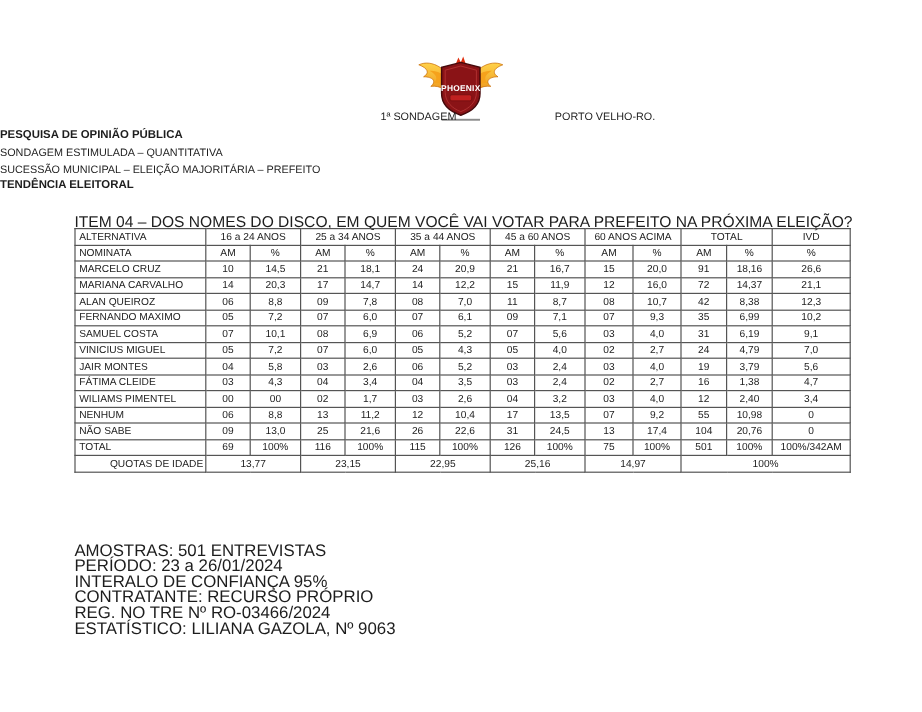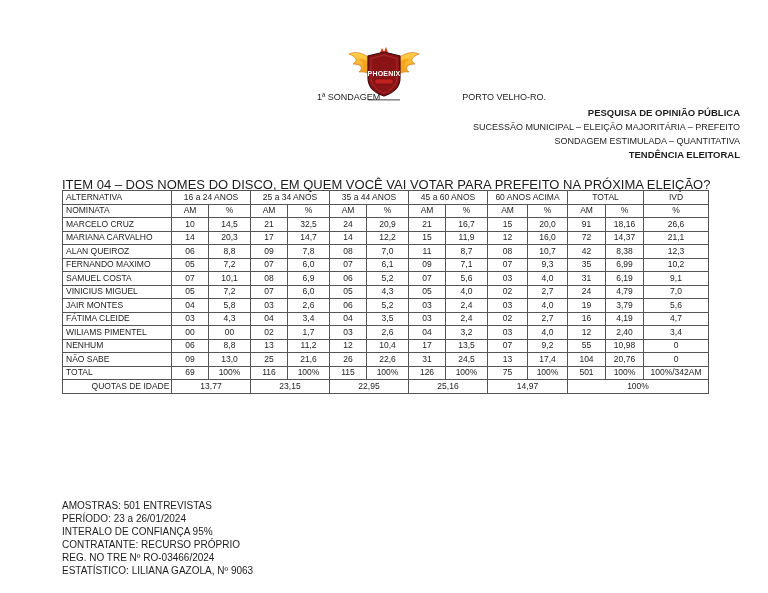--- a/index.html
+++ b/index.html
@@ -8,36 +8,36 @@
     font-family:"Liberation Sans",sans-serif;color:#1d1d1d;
     -webkit-font-smoothing:antialiased;
   }
   .page{position:absolute;inset:0;overflow:hidden;}
 
   
   .logo-wrap{position:absolute;left:346px;top:45px;width:76px;height:58px;}
   .hdr-line1{position:absolute;top:92px;left:0;width:608px;height:13px;font-size:9px;}
   .hdr-sondagem{position:absolute;left:317px;top:0;}
   .hdr-city{position:absolute;right:62px;top:0;text-align:right;}
-  .hdr-center{position:absolute;left:0;top:106px;width:740px;text-align:right;font-size:9px;line-height:14px;}
+  .hdr-center{position:absolute;left:0;top:106px;width:740px;text-align:left;font-size:9px;line-height:14px;}
   .hdr-center .bold{font-weight:bold;font-size:9.5px;}
 
   
   .item-title{position:absolute;left:62px;top:177px;font-size:13px;}
   .table-wrap{position:absolute;left:62px;top:190px;}
   table{border-collapse:collapse;table-layout:fixed;width:646px;}
   th,td{
     border:1px solid #555;font-weight:normal;font-size:8.5px;line-height:11px;
     height:12.5px;padding:0 1px;text-align:center;white-space:nowrap;overflow:hidden;
   }
   th.left,td.name-cell{text-align:left;padding-left:3px;}
   td.quota-label{text-align:center;padding-left:28px;}
 
   
-  .footer{position:absolute;left:62px;top:452px;font-size:10px;line-height:13.1px;margin-top:47px;}
+  .footer{position:absolute;left:62px;top:452px;font-size:14px;line-height:13.1px;}
 </style>
 </head>
 <body>
 
 <div class="page">
 
   <div class="logo-wrap">
     <svg width="76" height="58" viewBox="0 0 76 58">
       <defs>
         <linearGradient id="wg" x1="0" y1="0" x2="0" y2="1">
@@ -66,22 +66,22 @@
       <rect x="22" y="54" width="32" height="1.6" fill="#8c8c8c"></rect>
     </svg>
   </div>
 
   <div class="hdr-line1">
     <span class="hdr-sondagem">1ª SONDAGEM</span>
     <span class="hdr-city">PORTO VELHO-RO.</span>
   </div>
   <div class="hdr-center">
     <div class="bold">PESQUISA DE OPINIÃO PÚBLICA</div>
+    <div>SONDAGEM ESTIMULADA – QUANTITATIVA</div>
     <div>SUCESSÃO MUNICIPAL – ELEIÇÃO MAJORITÁRIA – PREFEITO</div>
-    <div>SONDAGEM ESTIMULADA – QUANTITATIVA</div>
     <div class="bold">TENDÊNCIA ELEITORAL</div>
   </div>
 
   <div class="item-title">ITEM 04 – DOS NOMES DO DISCO, EM QUEM VOCÊ VAI VOTAR PARA PREFEITO NA PRÓXIMA ELEIÇÃO?</div>
 
   <div class="table-wrap">
     <table>
       <colgroup>
         <col style="width:109px">
         <col style="width:37px">
@@ -125,21 +125,21 @@
             <th>%</th>
             <th>%</th>
           </tr>
       </thead>
       <tbody id="table-body">
           <tr>
             <td class="name-cell">MARCELO CRUZ</td>
             <td>10</td>
             <td>14,5</td>
             <td>21</td>
-            <td>32,5</td>
+            <td>18,1</td>
             <td>24</td>
             <td>20,9</td>
             <td>21</td>
             <td>16,7</td>
             <td>15</td>
             <td>20,0</td>
             <td>91</td>
             <td>18,16</td>
             <td>26,6</td>
           </tr>
@@ -245,21 +245,21 @@
             <td>4,3</td>
             <td>04</td>
             <td>3,4</td>
             <td>04</td>
             <td>3,5</td>
             <td>03</td>
             <td>2,4</td>
             <td>02</td>
             <td>2,7</td>
             <td>16</td>
-            <td>4,19</td>
+            <td>1,38</td>
             <td>4,7</td>
           </tr>
           <tr>
             <td class="name-cell">WILIAMS PIMENTEL</td>
             <td>00</td>
             <td>00</td>
             <td>02</td>
             <td>1,7</td>
             <td>03</td>
             <td>2,6</td>

